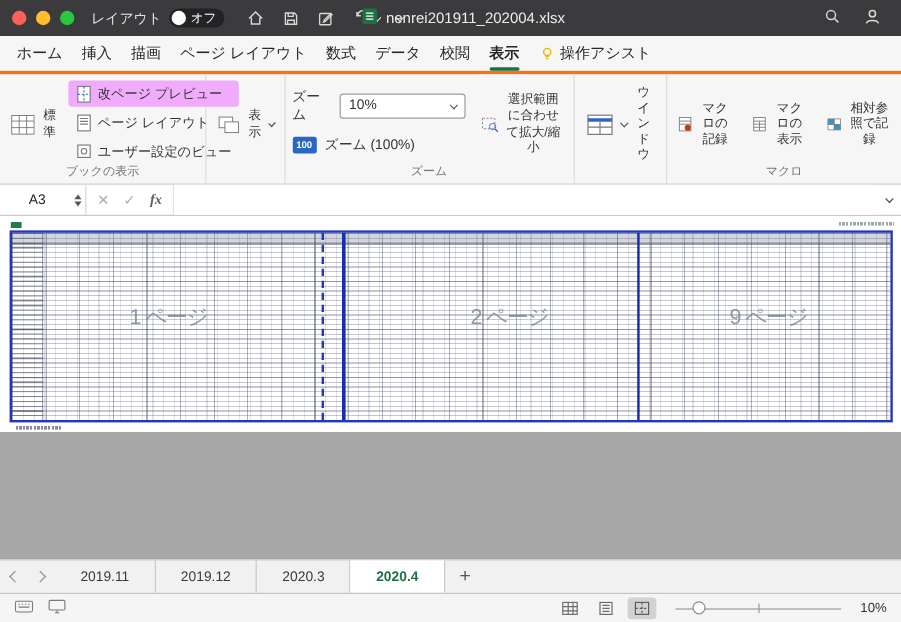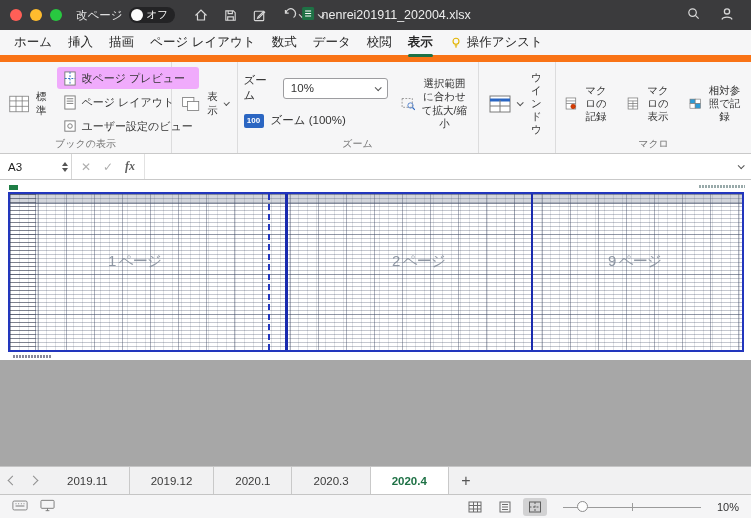--- a/index.html
+++ b/index.html
@@ -14,21 +14,21 @@
   .tl.red{background:#ff5f57;} .tl.yellow{background:#febc2e;} .tl.green{background:#28c840;}
   .autosave-label { font-size:11.5px; color:#e3e3e3; margin-right:6px; }
   .autosave-toggle { display:flex; align-items:center; gap:4px; background:#232325; border-radius:9px; height:16px; padding:0 7px 0 2px; font-size:10.5px; color:#fff; }
   .autosave-toggle .knob { width:12px; height:12px; border-radius:50%; background:#fdfdfd; }
   .tb-icons { display:flex; align-items:center; gap:14px; margin-left:18px; }
   .tb-ic { display:flex; align-items:center; gap:2px; }
   .doc-title { position:absolute; left:50%; top:0; height:30px; transform:translateX(-44%); display:flex; align-items:center; gap:7px; font-size:12.5px; color:#ededed; }
   .tb-right { margin-left:auto; display:flex; align-items:center; gap:18px; margin-right:16px; }
 
   
-  .tabrow { position:absolute; top:30px; left:0; right:0; height:32px; background:#f6f6f7; display:flex; align-items:center; border-bottom:7px solid #f97316; }
+  .tabrow { position:absolute; top:30px; left:0; right:0; height:32px; background:#f6f6f7; display:flex; align-items:center; border-bottom:3px solid #f97316; }
   .rtabs { display:flex; align-items:center; gap:16px; margin-left:14px; }
   .rtab { font-size:12.5px; color:#262626; height:32px; display:flex; align-items:center; position:relative; white-space:nowrap; cursor:default; }
   .rtab.active span { font-weight:700; }
   .rtab.active::after { content:""; position:absolute; left:0; right:0; bottom:2px; height:3px; background:#1e7145; border-radius:2px; }
   .rtab .bulb { margin-right:4px; display:flex; }
   .tabrow-right { margin-left:auto; display:flex; gap:9px; margin-right:10px; }
   .pill-btn { display:flex; align-items:center; gap:5px; height:24px; padding:0 10px; background:#fdfdfd; border:1px solid #c9c9c9; border-radius:5px; font-size:12px; color:#262626; }
 
   
   .ribbon { position:absolute; top:62px; left:0; right:0; height:92px; background:#f6f6f7; border-bottom:1px solid #c9c9c9; display:flex; }
@@ -43,21 +43,21 @@
   .chv.w { border-color:#d8d8d8; }
   .zoom-left { display:flex; flex-direction:column; gap:10px; padding-top:6px; }
   .zoom-row { display:flex; align-items:center; gap:7px; font-size:11.5px; }
   .zoom-select { width:112px; height:21px; background:#fff; border:1px solid #9d9da0; border-radius:3px; display:flex; align-items:center; padding:0 7px; font-size:11.5px; justify-content:space-between; }
   .z100 { width:20px; height:14px; background:#2b66c2; border-radius:2px; color:#fff; font-size:8px; font-weight:700; display:flex; align-items:center; justify-content:center; }
   .fitbtn { width:80px; margin-left:10px; }
   .wide-label { width:100%; }
 
   
   .fbar { position:absolute; top:154px; left:0; right:0; height:26px; background:#fff; border-bottom:1px solid #c9c9c9; display:flex; align-items:stretch; }
-  .namebox { width:58px; display:flex; align-items:center; padding-left:8px; font-size:11.5px; color:#222; }
+  .namebox { width:58px; display:flex; align-items:center; padding-left:24px; font-size:11.5px; color:#222; }
   .stepper { width:14px; display:flex; flex-direction:column; align-items:center; justify-content:center; gap:2px; border-right:1px solid #d6d6d6; }
   .tri-up { width:0; height:0; border-left:3.5px solid transparent; border-right:3.5px solid transparent; border-bottom:4.5px solid #555; }
   .tri-dn { width:0; height:0; border-left:3.5px solid transparent; border-right:3.5px solid transparent; border-top:4.5px solid #555; }
   .fb-btns { display:flex; align-items:center; gap:2px; padding:0 4px; border-right:1px solid #e2e2e2; }
   .fb-btn { width:20px; text-align:center; color:#aeaeae; font-size:12px; }
   .fb-btn.fx { color:#5f5f5f; font-style:italic; font-weight:700; font-family:"Liberation Serif",serif; }
   .fb-input { flex:1; background:#fff; }
   .fb-expand { width:22px; display:flex; align-items:center; justify-content:center; }
 
   
@@ -71,21 +71,21 @@
       repeating-linear-gradient(to bottom, rgba(60,72,96,.30) 0 1px, transparent 1px 4px),
       repeating-linear-gradient(to right,  rgba(60,72,96,.16) 0 1px, transparent 1px 9px),
       repeating-linear-gradient(to right,  rgba(45,55,85,.38) 0 1px, transparent 1px 28px),
       repeating-linear-gradient(to bottom, rgba(45,55,85,.35) 0 1px, transparent 1px 40px);
   }
   .pvt-header { position:absolute; top:0; left:0; right:0; height:10px; background:rgba(110,120,140,.30); border-bottom:1px solid rgba(70,80,105,.55); }
   .pvt-leftcol { position:absolute; top:0; bottom:0; left:0; width:26px; background:repeating-linear-gradient(to bottom, rgba(40,45,65,.45) 0 1px, transparent 1px 4px); border-right:1px solid rgba(70,80,105,.5); }
   .pb-dashed { position:absolute; top:0; bottom:0; left:258px; width:0; border-left:2px dashed #2236bd; }
   .pb-solid1 { position:absolute; top:0; bottom:0; left:275px; width:3px; background:#1a2bae; }
   .pb-solid2 { position:absolute; top:0; bottom:0; left:521px; width:2px; background:#1a2bae; }
-  .watermark { position:absolute; top:58px; font-size:15px; color:#7d8795; opacity:.85; letter-spacing:-1px; }
+  .watermark { position:absolute; top:58px; font-size:18px; color:#7d8795; opacity:.85; letter-spacing:-1px; }
   .wm1{left:98px;} .wm2{left:382px;} .wm3{left:598px;}
   .footer-smudge { position:absolute; left:13px; top:175px; width:38px; height:3px; background:repeating-linear-gradient(to right,#889 0 2px,transparent 2px 3px); }
 
   
   .sheettabs { position:absolute; top:466px; left:0; right:0; height:28px; background:#f1f1f2; border-top:1px solid #c5c5c5; display:flex; align-items:stretch; }
   .tabnav { width:46px; display:flex; align-items:center; justify-content:center; gap:14px; }
   .navarrow { width:7px; height:7px; border-left:1.6px solid #8f8f8f; border-bottom:1.6px solid #8f8f8f; }
   .navarrow.left { transform:rotate(45deg); }
   .navarrow.right { transform:rotate(-135deg); }
   .stab { padding:0 21px; display:flex; align-items:center; font-size:11.5px; color:#3a3a3a; border-right:1px solid #c9c9c9; white-space:nowrap; }
@@ -109,21 +109,21 @@
 <body>
 
 <div id="app">
 
   <div class="titlebar">
     <div class="traffic">
       <span class="tl red"></span>
       <span class="tl yellow"></span>
       <span class="tl green"></span>
     </div>
-    <span class="autosave-label">改ページ</span>
+    <span class="autosave-label">レイアウト</span>
     <span class="autosave-toggle">
       <span class="knob"></span>
       <span>オフ</span>
     </span>
     <div class="tb-icons">
       <span class="tb-ic">
         <svg width="16" height="16" viewBox="0 0 16 16" fill="none" stroke="#d8d8d8" stroke-width="1.2">
             <path d="M2.5 8.5 8 3l5.5 5.5M4.5 7.5V13h7V7.5"></path>
           </svg>
       </span>
@@ -387,23 +387,20 @@
       <span class="navarrow left"></span>
       <span class="navarrow right"></span>
     </div>
     <div class="stab">
         <span>2019.11</span>
       </div>
     <div class="stab">
         <span>2019.12</span>
       </div>
     <div class="stab">
-        <span>2020.1</span>
-      </div>
-    <div class="stab">
         <span>2020.3</span>
       </div>
     <div class="stab active">
         <span>2020.4</span>
       </div>
     <div class="addtab">+</div>
   </div>
 
   <div class="statusbar">
     <div class="sb-left">

